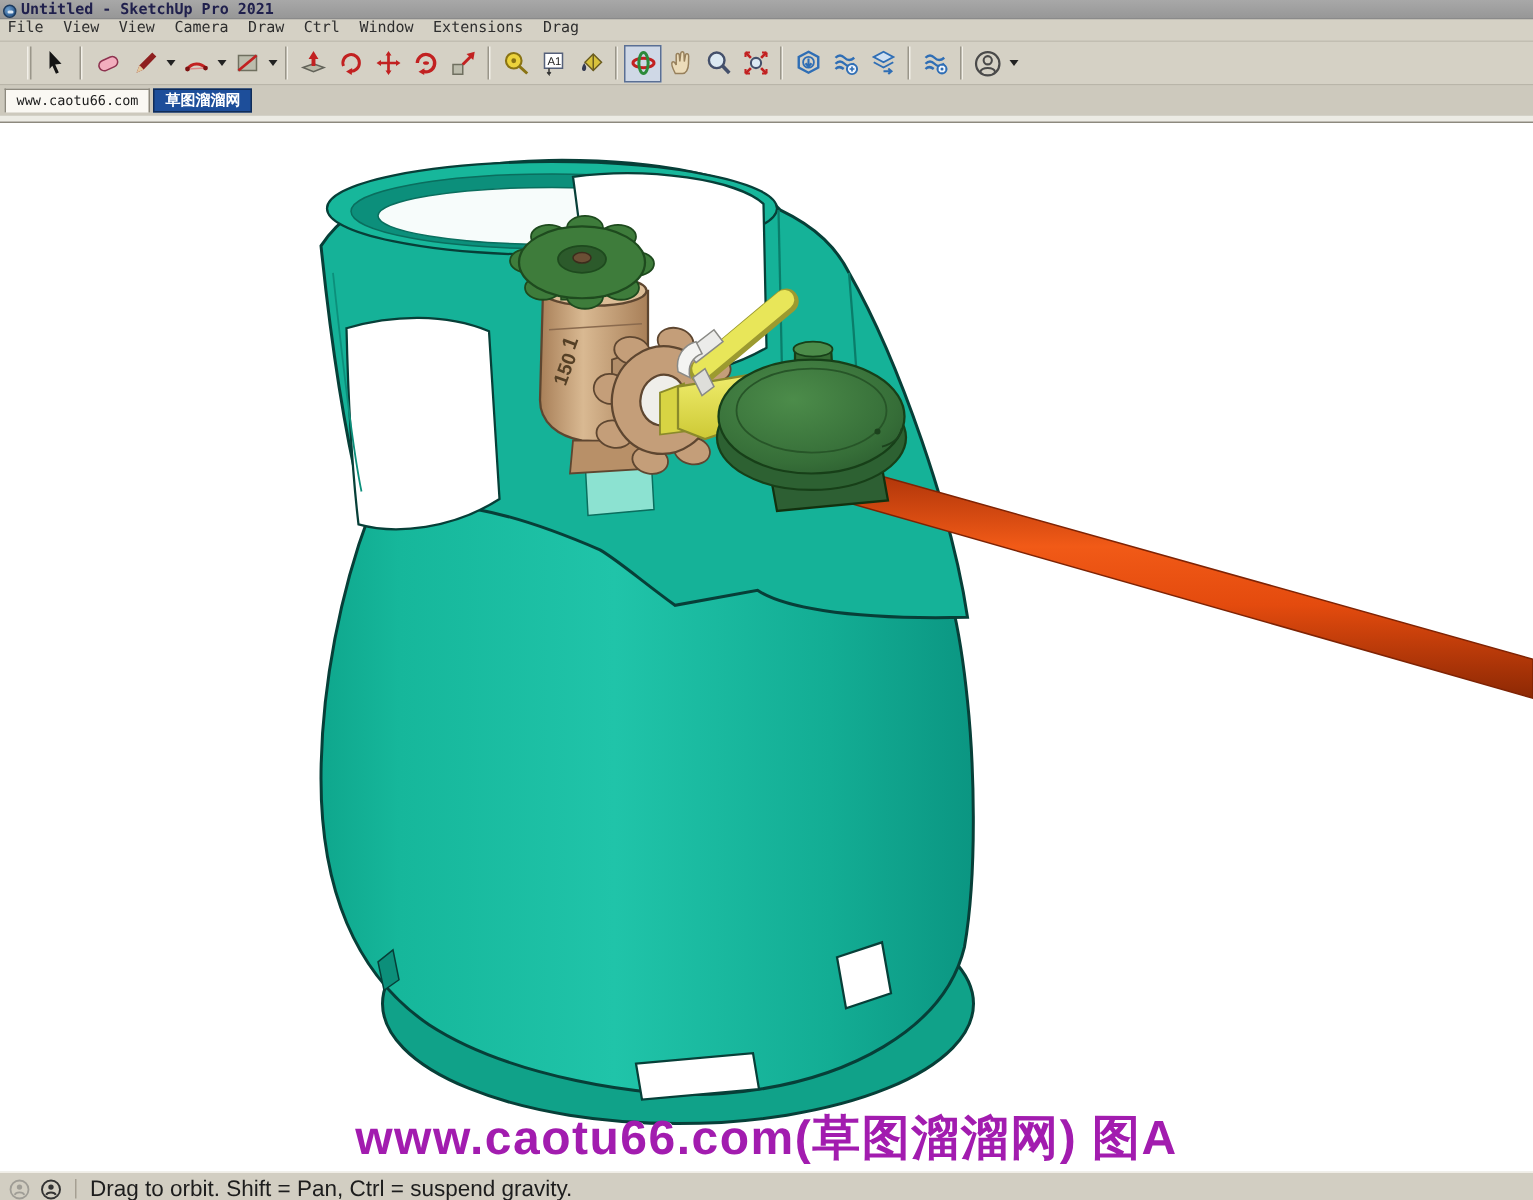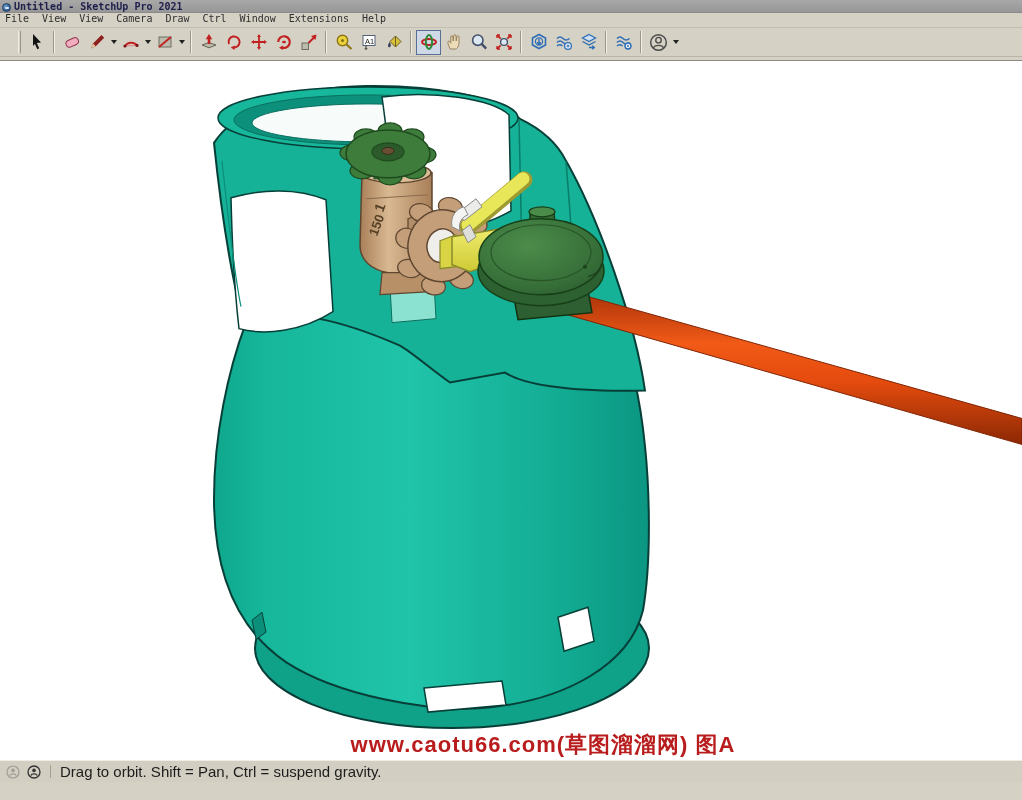--- a/index.html
+++ b/index.html
@@ -41,22 +41,22 @@
              font-family:"DejaVu Sans Mono",monospace;font-size:9px;color:#1c1c1c;}
   .tab.active{background:#1d4e9a;border:1px solid #102c58;color:#ffffff;font-size:10px;font-weight:bold;
               font-family:"DejaVu Sans",sans-serif;}
   .tabstrip::after{content:"";position:absolute;left:0;right:0;bottom:-4px;height:4px;background:#ecebe4;}
 
   
   .viewport{position:relative;width:1022px;height:700px;background:#ffffff;border-top:1px solid #8d897e;
             margin-top:3px;overflow:hidden;}
   .viewport svg.scene{position:absolute;left:0;top:0;width:100%;height:100%;}
   .watermark{position:absolute;left:50%;bottom:0px;transform:translateX(-50%);white-space:nowrap;
-             font-family:"Liberation Sans",sans-serif;font-size:22px;font-weight:bold;color:#b91c1c;
-             text-shadow:1px 1px 0 #ffffff;letter-spacing:1px;user-select:none;margin-left:32px;}
+             font-family:"Liberation Sans",sans-serif;font-size:32px;font-weight:bold;color:#a21caf;
+             text-shadow:1px 1px 0 #ffffff;letter-spacing:1px;user-select:none;}
 
   
   .status{height:22px;background:#d2cec2;display:flex;align-items:center;padding:0 6px;gap:7px;
           border-top:1px solid #f0ede6;}
   .sicon{width:14px;height:14px;flex:0 0 auto;cursor:pointer;}
   .sicon.fade{opacity:.4;}
   .vsep{width:1px;height:13px;background:#a59f92;margin:0 2px;}
   .hint{font-size:15px;color:#1d1d1d;}
 </style>
 </head>
@@ -71,21 +71,21 @@
 
   <div class="menubar">
     <span class="menu-item">File</span>
     <span class="menu-item">View</span>
     <span class="menu-item">View</span>
     <span class="menu-item">Camera</span>
     <span class="menu-item">Draw</span>
     <span class="menu-item">Ctrl</span>
     <span class="menu-item">Window</span>
     <span class="menu-item">Extensions</span>
-    <span class="menu-item">Help</span>
+    <span class="menu-item">Drag</span>
   </div>
 
   <div class="toolbar">
     <div class="grip"></div>
 
     <button class="tbb">
       <svg width="18" height="18" viewBox="0 0 18 18">
         <path d="M5 1 L13 9.5 L8.8 10 L11.2 15.3 L9.3 16.2 L6.9 10.9 L5 13 Z" fill="#141414"></path>
       </svg>
     </button>
@@ -243,20 +243,24 @@
     <button class="tbb">
       <svg width="19" height="19" viewBox="0 0 18 18">
         <circle cx="9" cy="9" r="7.4" fill="none" stroke="#4a4a4a" stroke-width="1.4"></circle>
         <circle cx="9" cy="6.8" r="2.6" fill="none" stroke="#4a4a4a" stroke-width="1.3"></circle>
         <path d="M4.3 14.2 C5.3 10.9 12.7 10.9 13.7 14.2" fill="none" stroke="#4a4a4a" stroke-width="1.3"></path>
       </svg>
     </button>
     <span class="dd"></span>
   </div>
 
+  <div class="tabstrip">
+    <div class="tab plain">www.caotu66.com</div>
+    <div class="tab active">草图溜溜网</div>
+  </div>
 
   <div class="viewport">
     <svg class="scene" viewBox="0 0 1022 700" preserveAspectRatio="none">
       <defs>
         <linearGradient id="gradBody" x1="0" y1="0" x2="1" y2="0">
           <stop offset="0" stop-color="#0fa78d"></stop>
             <stop offset="0.12" stop-color="#16b79b"></stop>
           <stop offset="0.45" stop-color="#20c4a9"></stop>
             <stop offset="0.78" stop-color="#13ad94"></stop>
           <stop offset="1" stop-color="#0b9682"></stop>

